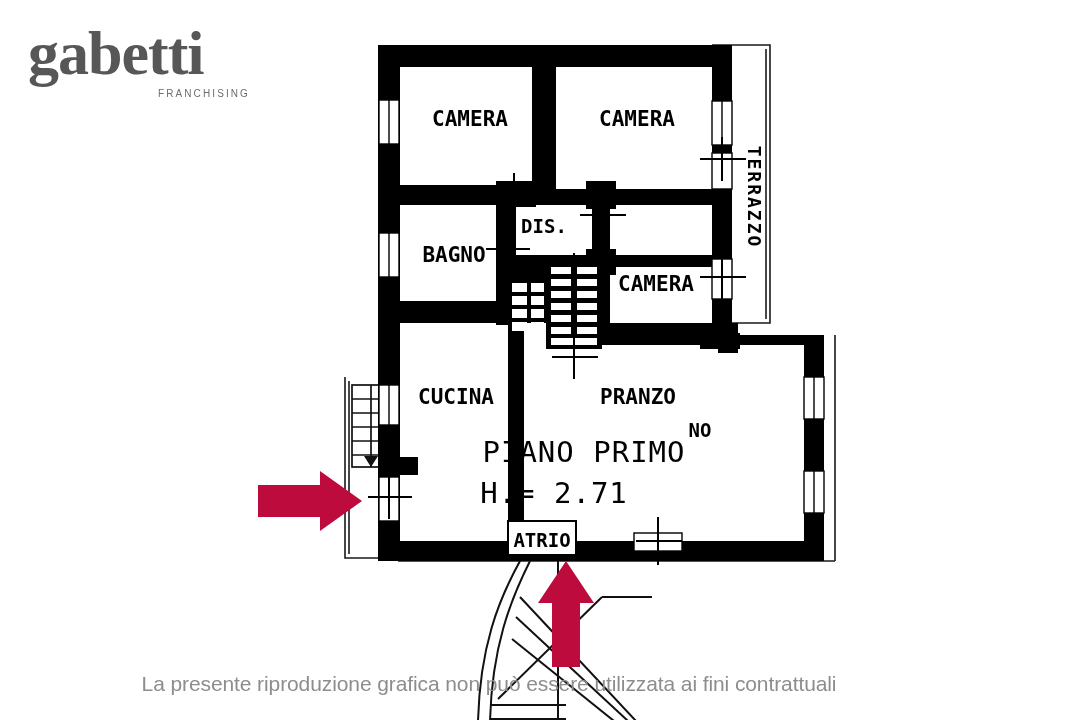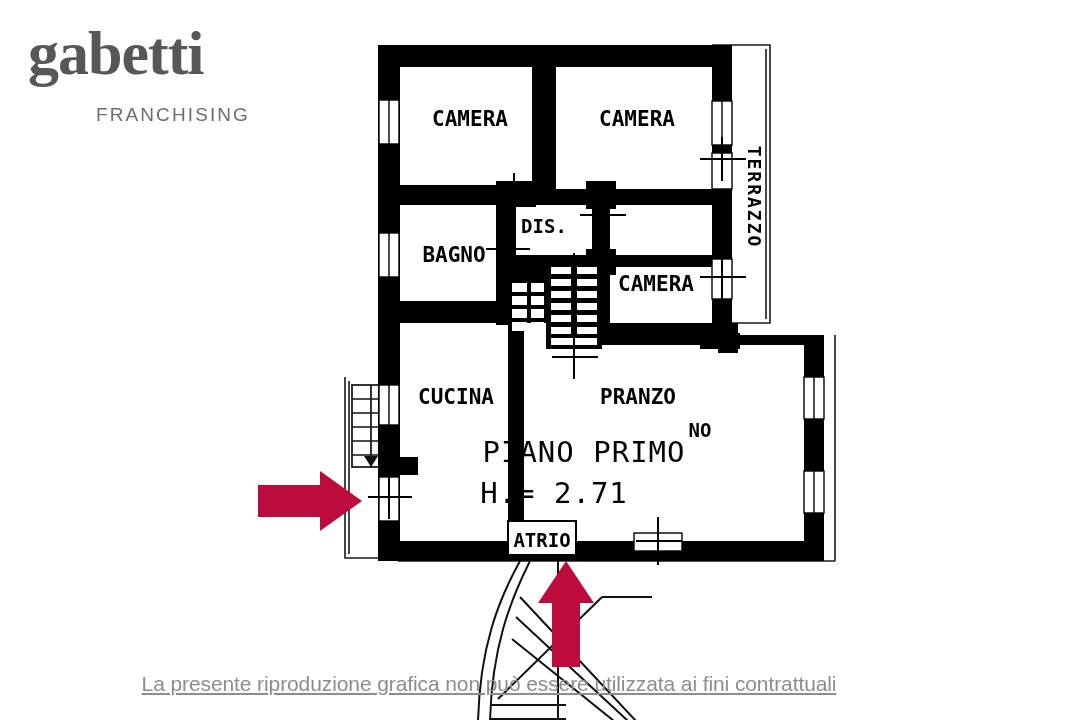--- a/index.html
+++ b/index.html
@@ -29,26 +29,26 @@
     font-weight: bold;
     font-size: 62px;
     line-height: 62px;
     letter-spacing: -1px;
     color: #575757;
     display: block;
   }
   #logo-sub {
     display: block;
     font-family: "Liberation Sans", sans-serif;
-    font-size: 19px;
+    font-size: 10px;
     letter-spacing: 2.1px;
     color: #6d6d6d;
     text-align: right;
     width: 222px;
-    margin-top: 20px;
+    margin-top: 4px;
   }
 
   
   #plan-canvas {
     position: absolute;
     left: 0;
     top: 5px;
     width: 1080px;
     height: 720px;
   }
@@ -60,21 +60,20 @@
     left: 0;
     top: 672px;
     width: 978px;
     text-align: center;
     font-family: "Liberation Sans", sans-serif;
     font-size: 21px;
     color: #8d8d8d;
     letter-spacing: -0.1px;
     z-index: 6;
     pointer-events: none;
-    text-decoration: underline;
   }
 
   .plan-label {
     font-family: "DejaVu Sans Mono", monospace;
     font-weight: bold;
     fill: #000000;
   }
   .plan-label-lg {
     font-family: "DejaVu Sans Mono", monospace;
     fill: #000000;

